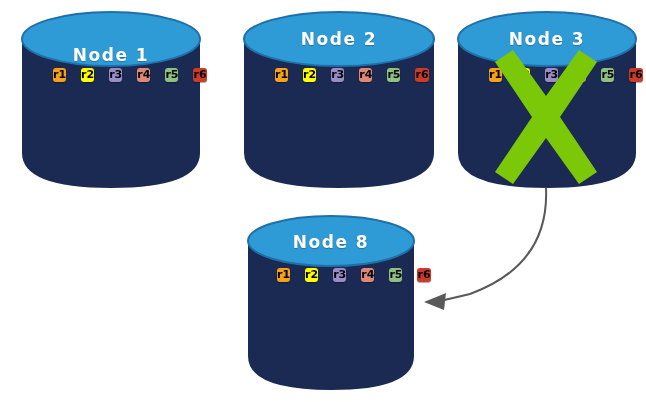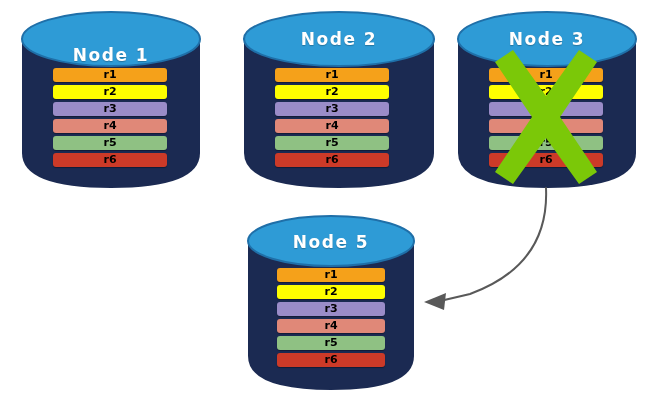--- a/index.html
+++ b/index.html
@@ -39,22 +39,22 @@
     font-weight: bold;
     font-size: 17px;
     letter-spacing: 1.5px;
     text-shadow: 0 1px 1px rgba(0,0,0,0.25);
     white-space: nowrap;
     pointer-events: none;
   }
   .rows {
     position: absolute;
     display: flex;
-    flex-direction: column;
-    gap: 3px;
+    flex-direction: row;
+    gap: 15px;
   }
   .row-bar {
     height: 14px;
     border-radius: 3px;
     color: #000000;
     font-weight: bold;
     font-size: 11px;
     line-height: 14px;
     text-align: center;
     box-shadow: 0 1px 1px rgba(0,0,0,0.35);
@@ -126,21 +126,21 @@
     <svg class="overlay-x" style="left:37px; top:42px; width:102px; height:134px;" viewBox="0 0 102 134">
       <polygon points="0,12 18,0 51,46 84,0 102,12 65,67 102,122 84,134 51,88 18,134 0,122 37,67" fill="#7BC808"></polygon>
     </svg>
   </div>
 
   <div class="node" style="left:248px; top:212px; width:166px; height:178px;">
     <svg class="node-svg" viewBox="0 0 166 178" preserveAspectRatio="none">
       <path d="M0,28 L0,144 Q0,178 83,178 Q166,178 166,144 L166,28 Z" fill="#1B2A52"></path>
       <ellipse cx="83" cy="29" rx="83" ry="25" fill="#2E9BD6" stroke="#1F6FA8" stroke-width="2"></ellipse>
     </svg>
-    <div class="node-title" style="top:20px;">Node  5</div>
+    <div class="node-title" style="top:20px;">Node  8</div>
     <div class="rows" style="left:29px; top:56px; width:108px;">
       <div class="row-bar" style="background:#F5A11A;">r1</div>
       <div class="row-bar" style="background:#FFFF00;">r2</div>
       <div class="row-bar" style="background:#9A8CC8;">r3</div>
       <div class="row-bar" style="background:#E08878;">r4</div>
       <div class="row-bar" style="background:#8FC183;">r5</div>
       <div class="row-bar" style="background:#CC3A28;">r6</div>
     </div>
   </div>
 

